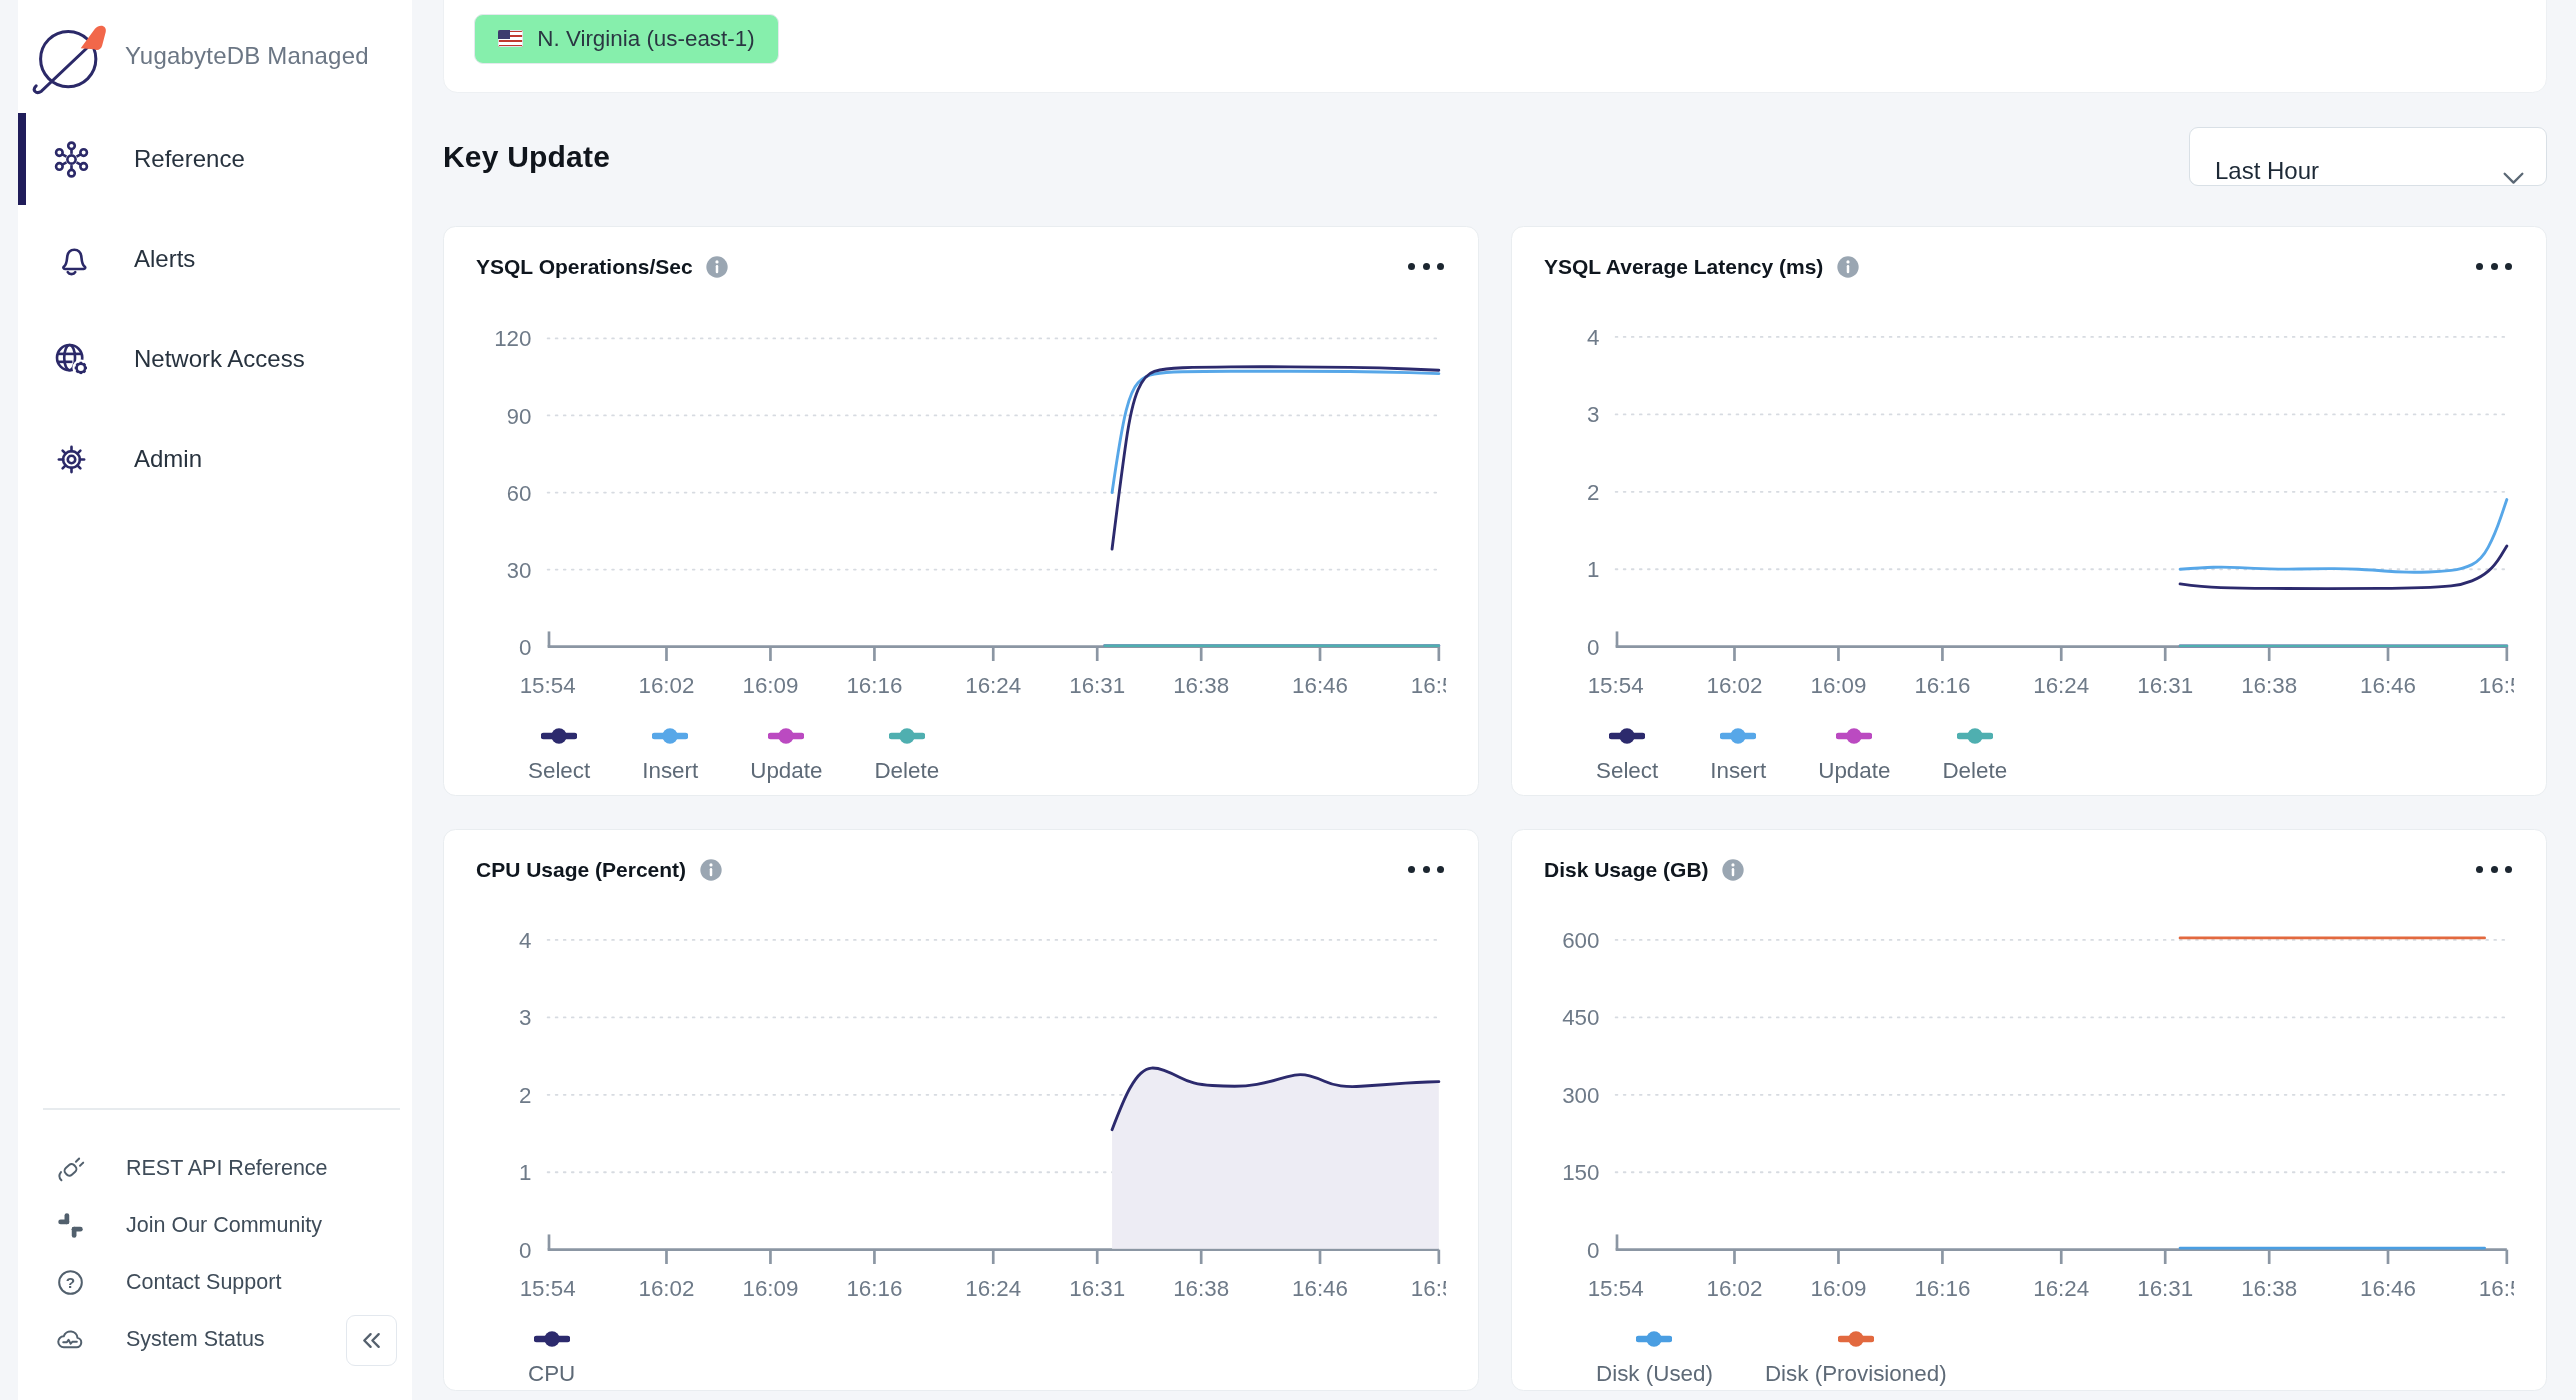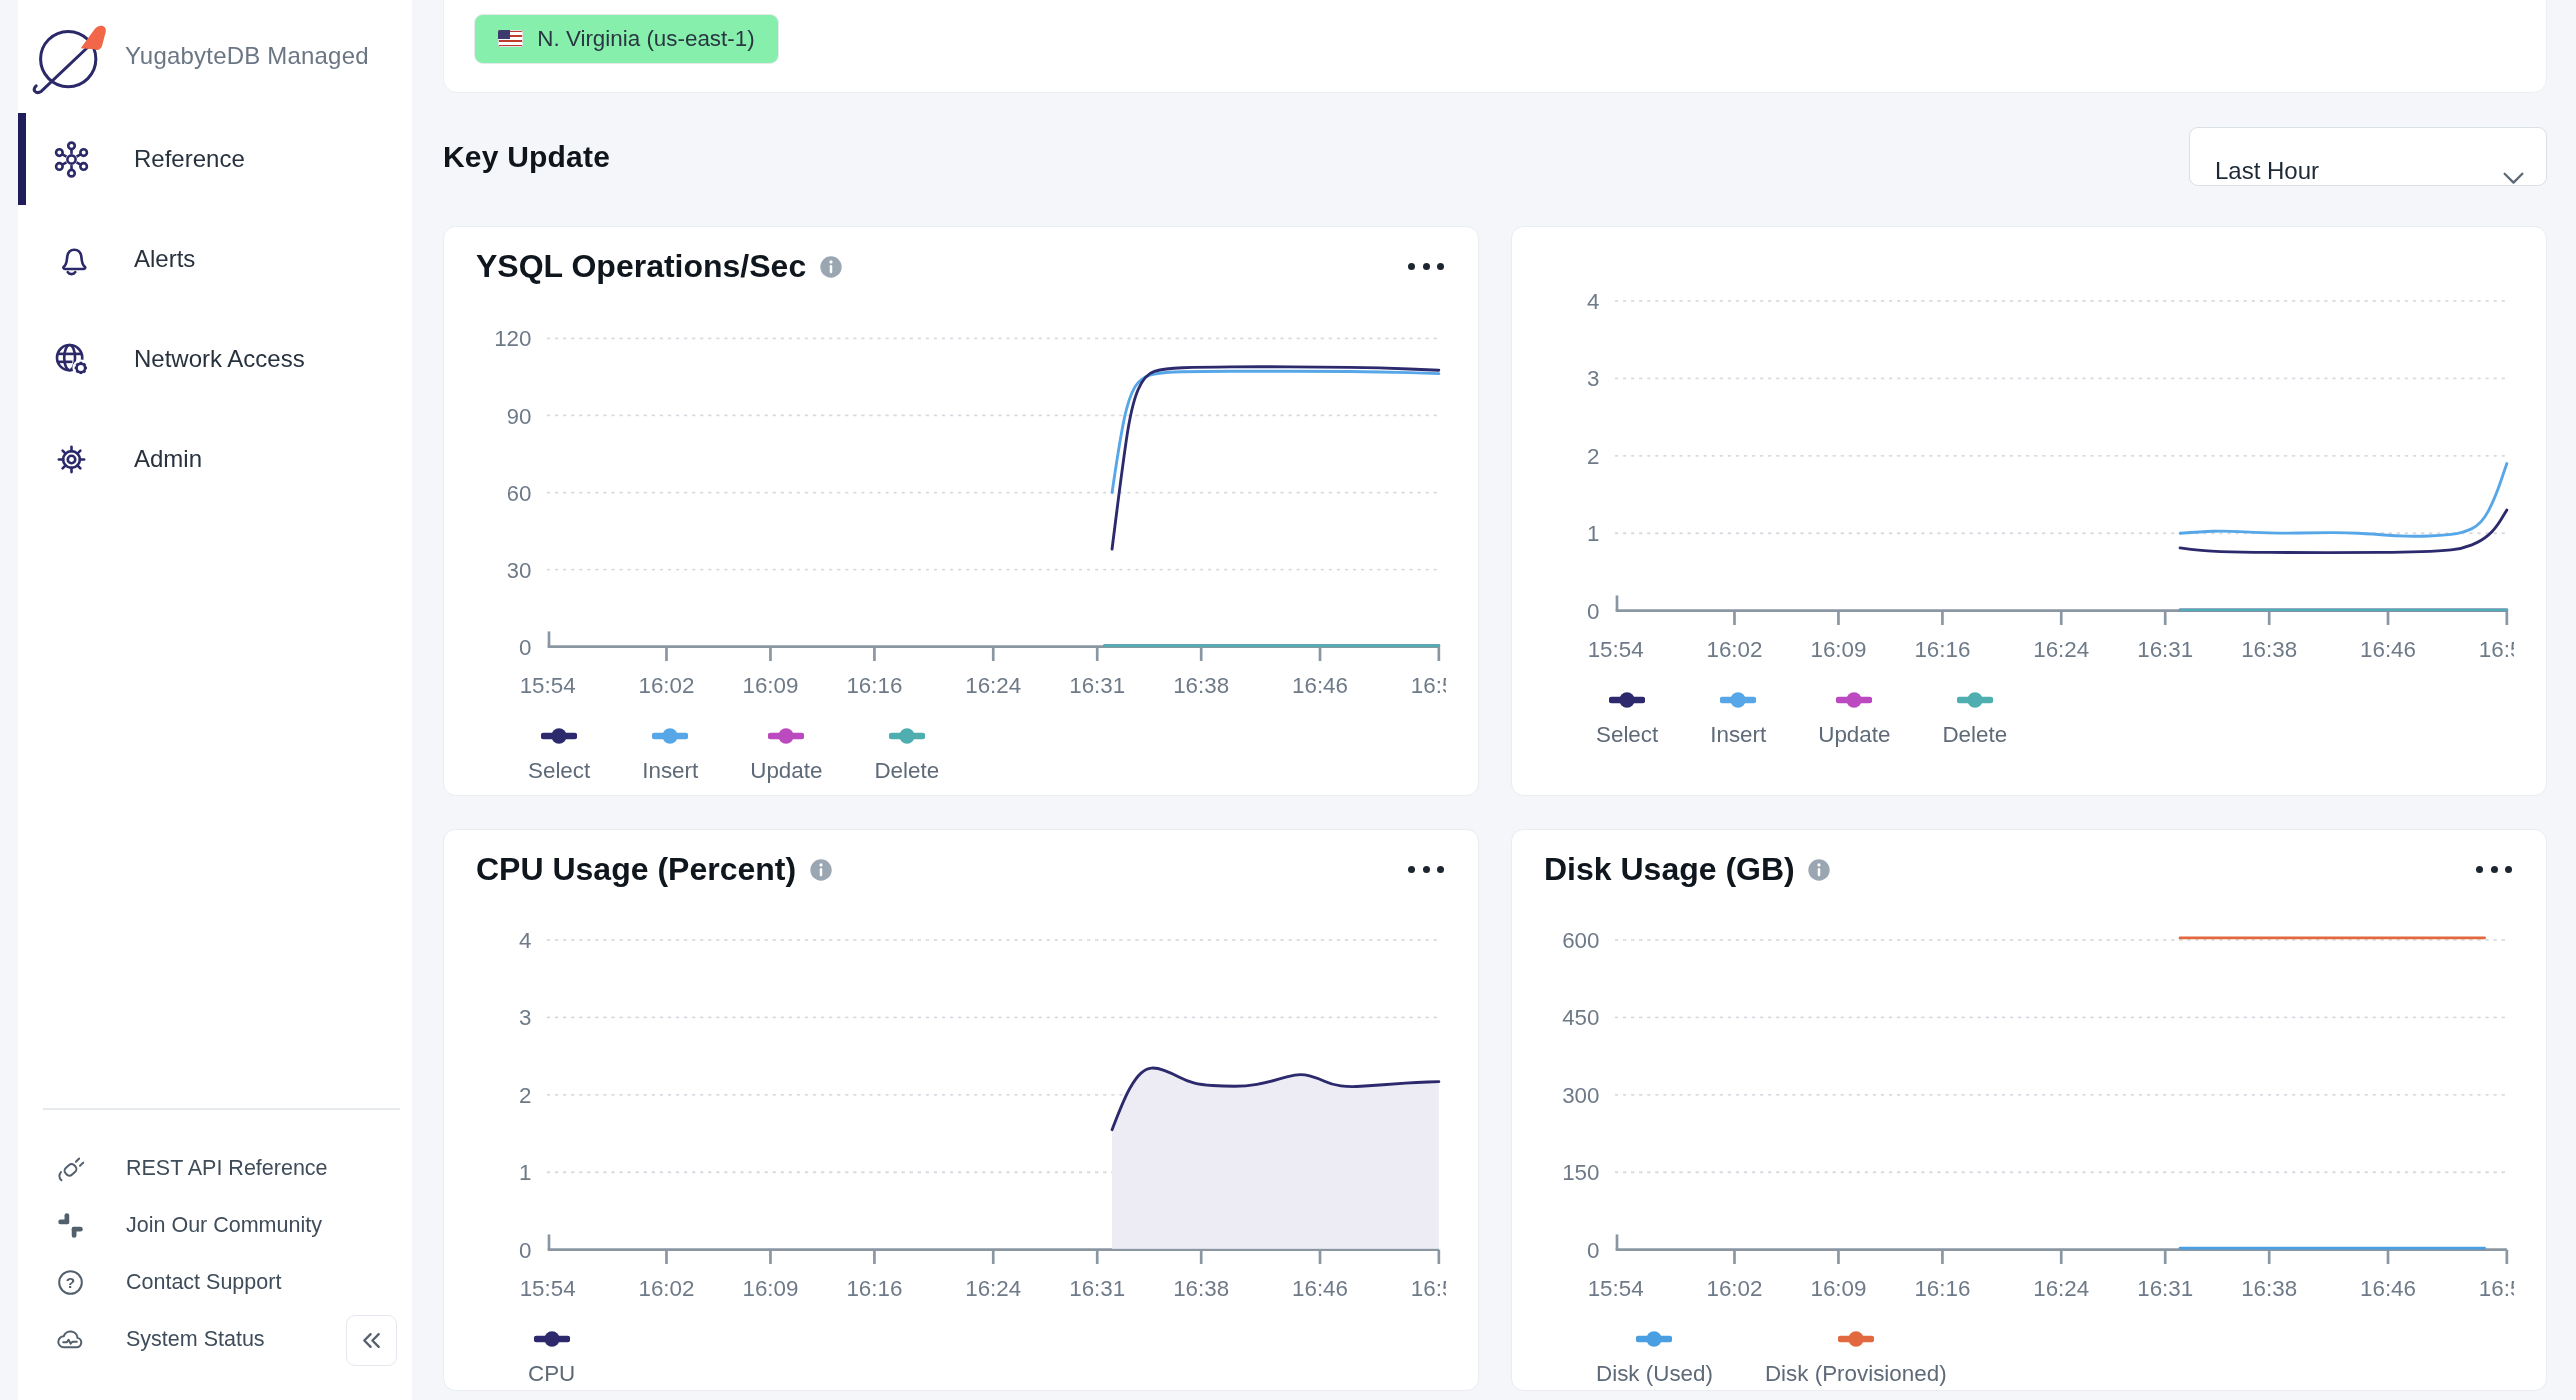--- a/index.html
+++ b/index.html
@@ -54,21 +54,21 @@
     border-radius:9px; display:flex; align-items:flex-end; padding:0 21.5px 0 25px;
     cursor:pointer; }
   .time-select .tlabel { font-size:24px; color:#1d2936; flex:1; }
 
   .cards { position:absolute; left:31px; right:29px; top:226px;
     display:grid; grid-template-columns:1fr 1fr; column-gap:32px; row-gap:33px; }
   .card { background:#fff; border:0.9px solid #e9edf0; border-radius:12.5px;
     padding:21.5px 32px 0 32px; height:570px; overflow:hidden; }
   .card.row2 { height:562px; }
   .card-head { display:flex; align-items:center; height:36px; }
-  .card-title { font-size:32px; font-weight:700; color:#0f161e; }
+  .card-title { font-size:21px; font-weight:700; color:#0f161e; }
   .info-icon { margin-left:12.5px; flex:0 0 auto; cursor:pointer; }
   .more-btn { margin-left:auto; display:flex; gap:7.2px; align-items:center; cursor:pointer;
     padding:9px 1.8px; background:none; border:none; }
   .more-btn .dot { width:7.2px; height:7.2px; border-radius:50%; background:#1c2630; }
 
   svg.chart { display:block; width:100%; height:432px; margin-top:14.3px; }
   svg.chart text { font-family:"Liberation Sans",sans-serif; font-size:25px; fill:#6e7a88; }
 
   .legend { display:flex; align-items:center; gap:52px; padding-left:52px; margin-top:5.4px; height:39px; }
   .legend-item { display:inline-flex; align-items:center; gap:12.5px; cursor:pointer;flex-direction:column; }
@@ -297,20 +297,33 @@
               <svg width="36" height="18" viewBox="0 0 40 20">
                 <line x1="3" y1="10" x2="37" y2="10" stroke="#4fafb0" stroke-width="7" stroke-linecap="round"></line>
                 <circle cx="20" cy="10" r="8.5" fill="#4fafb0"></circle>
               </svg>
               <span class="lg-label">Delete</span>
             </span>
           </div>
       </section>
 
       <section class="card">
+        <div class="card-head">
+          <h2 class="card-title">YSQL Average Latency (ms)</h2>
+          <svg class="info-icon" width="24" height="24" viewBox="0 0 27 27">
+            <circle cx="13.5" cy="13.5" r="12" fill="#9aa6b2"></circle>
+            <circle cx="13.5" cy="7.8" r="1.8" fill="#ffffff"></circle>
+            <rect x="12.1" y="11.2" width="2.8" height="9.4" rx="1.4" fill="#ffffff"></rect>
+          </svg>
+          <button class="more-btn">
+            <span class="dot"></span>
+              <span class="dot"></span>
+              <span class="dot"></span>
+          </button>
+        </div>
         <svg class="chart" viewBox="0 0 1083 482">
             <text x="62" y="397" text-anchor="end">0</text>
             <line x1="80" y1="301.5514018691589" x2="1075" y2="301.5514018691589" stroke="#d7dbe1" stroke-width="2" stroke-dasharray="2 7" stroke-linecap="round"></line>
             <text x="62" y="310.5514018691589" text-anchor="end">1</text>
             <line x1="80" y1="215.10280373831776" x2="1075" y2="215.10280373831776" stroke="#d7dbe1" stroke-width="2" stroke-dasharray="2 7" stroke-linecap="round"></line>
             <text x="62" y="224.10280373831776" text-anchor="end">2</text>
             <line x1="80" y1="128.65420560747663" x2="1075" y2="128.65420560747663" stroke="#d7dbe1" stroke-width="2" stroke-dasharray="2 7" stroke-linecap="round"></line>
             <text x="62" y="137.65420560747663" text-anchor="end">3</text>
             <line x1="80" y1="42.20560747663552" x2="1075" y2="42.20560747663552" stroke="#d7dbe1" stroke-width="2" stroke-dasharray="2 7" stroke-linecap="round"></line>
             <text x="62" y="51.20560747663552" text-anchor="end">4</text>

